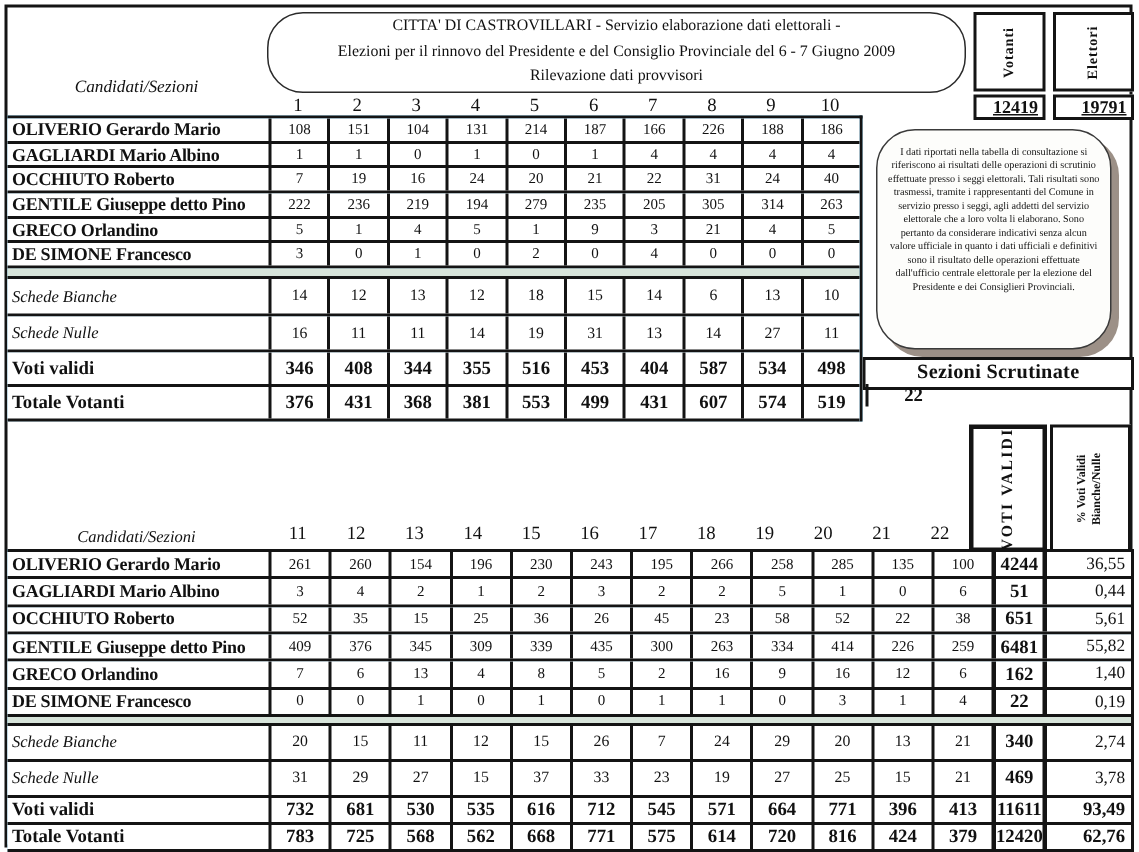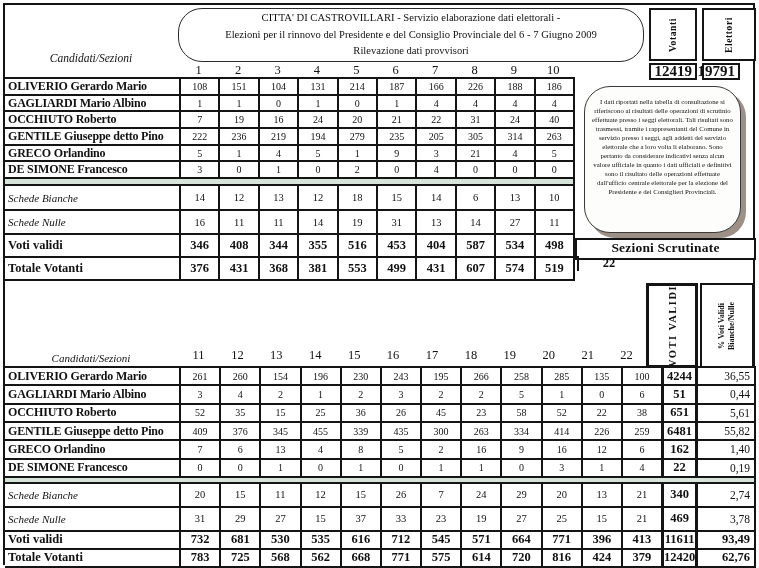--- a/index.html
+++ b/index.html
@@ -12,21 +12,21 @@
              font-style:italic;font-size:11.5px;}
   .titlebox{position:absolute;left:178px;top:8px;width:466px;height:54px;box-sizing:border-box;
             border:1.5px solid #2a2a2a;border-radius:24px;background:#fff;
             display:flex;flex-direction:column;justify-content:center;text-align:center;
             font-size:10.6px;line-height:1.55;z-index:2;}
   .vbox{position:absolute;box-sizing:border-box;border:2px solid #141414;background:#fff;z-index:2;}
   .vt{position:absolute;left:50%;top:50%;transform:translate(-50%,-50%) rotate(-90deg);
       white-space:nowrap;font-weight:bold;}
   .valbox{position:absolute;box-sizing:border-box;border:2px solid #141414;background:#fff;
           display:flex;align-items:center;justify-content:flex-end;
-          font-weight:bold;font-size:15px;padding-right:3px;z-index:2;}
+          font-weight:bold;font-size:12px;padding-right:3px;z-index:2;text-decoration:underline;}
   .numsrow{position:absolute;display:flex;z-index:2;}
   .numsrow div{flex:1;display:flex;align-items:center;justify-content:center;font-size:12.5px;}
   
   .grid{position:absolute;box-sizing:border-box;background:#7dd3fc;z-index:2;
         border-top:2px solid #141414;border-right:2px solid #141414;}
   .row{display:flex;box-sizing:border-box;border-bottom:2px solid #141414;align-items:stretch;background:#fff;}
   .c{box-sizing:border-box;display:flex;align-items:center;overflow:hidden;}
   .c.lab{width:174px;padding-left:3px;}
   .c.n{flex:1;border-left:2px solid #141414;justify-content:center;}
   .c.tot{width:37px;border-left:3px solid #141414;border-right:3px solid #141414;
@@ -71,21 +71,21 @@
     <div>Rilevazione dati provvisori</div>
   </div>
 
   <div class="vbox" style="left:649px;top:8px;width:48px;height:53px;">
     <span class="vt" style="font-size:9.5px;letter-spacing:0.6px;">Votanti</span>
   </div>
   <div class="vbox" style="left:702px;top:8px;width:54px;height:53px;">
     <span class="vt" style="font-size:9.5px;letter-spacing:0.6px;">Elettori</span>
   </div>
   <div class="valbox" style="left:649px;top:63px;width:48px;height:17px;">12419</div>
-  <div class="valbox" style="left:702px;top:63px;width:38px;height:17px;">19791</div>
+  <div class="valbox" style="left:702px;top:63px;width:54px;height:17px;">19791</div>
 
   <div class="numsrow" style="left:179px;top:62px;width:394px;height:17px;">
     <div>1</div>
       <div>2</div>
       <div>3</div>
       <div>4</div>
       <div>5</div>
       <div>6</div>
       <div>7</div>
       <div>8</div>
@@ -319,21 +319,21 @@
         <div class="c n">38</div>
         <div class="c tot">651</div>
         <div class="c pct">5,61</div>
       </div>
 
       <div class="row cand bc">
         <div class="c lab">GENTILE Giuseppe detto Pino</div>
         <div class="c n">409</div>
         <div class="c n">376</div>
         <div class="c n">345</div>
-        <div class="c n">455</div>
+        <div class="c n">309</div>
         <div class="c n">339</div>
         <div class="c n">435</div>
         <div class="c n">300</div>
         <div class="c n">263</div>
         <div class="c n">334</div>
         <div class="c n">414</div>
         <div class="c n">226</div>
         <div class="c n">259</div>
         <div class="c tot">6481</div>
         <div class="c pct">55,82</div>

